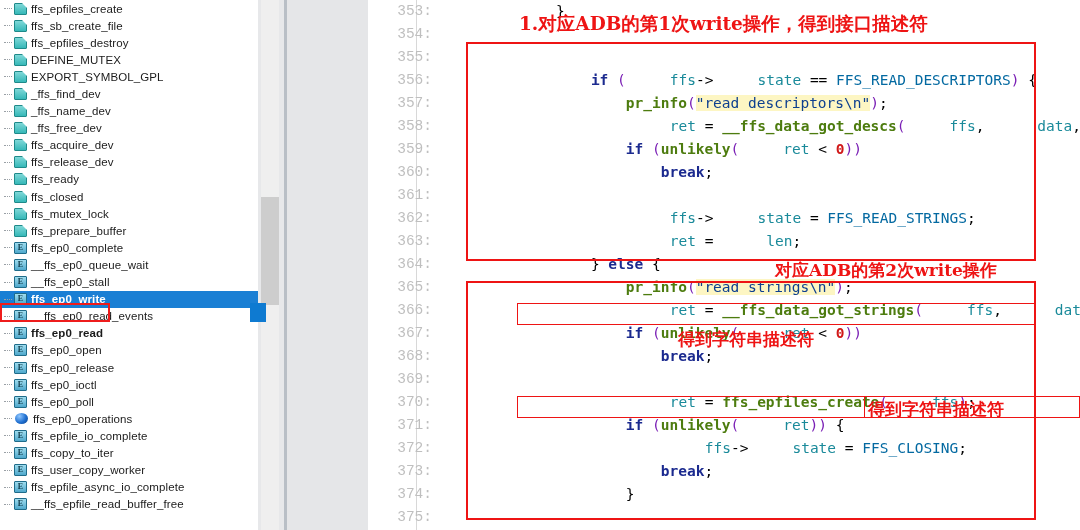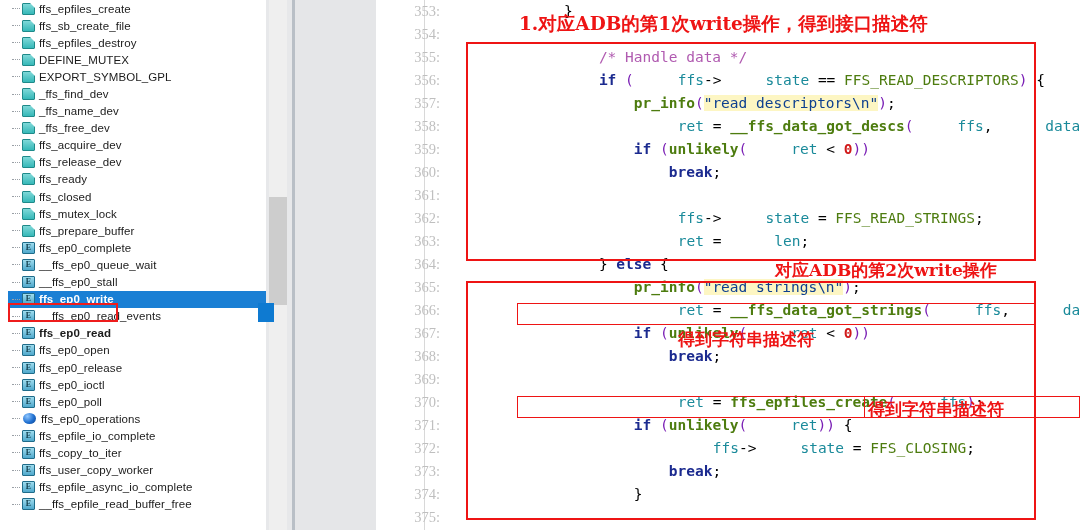--- a/index.html
+++ b/index.html
@@ -3,21 +3,21 @@
 <meta charset="utf-8">
 <style>
   html,body{margin:0;padding:0;}
   body{
     width:1080px;height:530px;
     background:#ffffff;
     font-family:"Liberation Sans", sans-serif;
     overflow:hidden;
     position:relative;
   }
-  #app{position:absolute;inset:0;display:flex;padding-left:8px;}
+  #app{position:absolute;inset:0;display:flex;}
 
   
   #outline{
     position:relative;
     width:258px;height:530px;
     background:#ffffff;
     overflow:hidden;
     flex:0 0 258px;
   }
   .tree-list{list-style:none;margin:0;padding:0;position:relative;}
@@ -112,36 +112,36 @@
 
   
   #code-col{
     position:relative;flex:1 1 auto;height:530px;background:#ffffff;
   }
   .code-rows{position:absolute;left:0;top:0;right:0;}
   .crow{height:23px;position:relative;}
   .lnum{
     position:absolute;left:0;top:0;width:64px;
     text-align:right;
-    font-family:Liberation Serif, serif;
+    font-family:Liberation Mono, monospace;
     font-size:14.5px;line-height:23px;
     color:#bfbfbf;
   }
   .ctext{
     position:absolute;left:153px;top:0;
     font-family:"DejaVu Sans Mono", monospace;
     font-size:14.5px;line-height:23px;
     white-space:pre;
     color:#000000;
   }
   
   .kw{color:#1b2a8f;font-weight:bold;}
   .fn{color:#4d7c0f;font-weight:bold;}
   .cmt{color:#b05ab0;}
-  .mac{color:#4d7c0f;}
+  .mac{color:#0369a1;}
   .var{color:#1a8a9a;margin-left:44px;}
   .num{color:#d11a1a;font-weight:bold;}
   .op{color:#7a1fb5;}
   .pl{color:#000000;}
   .str{color:#0d3f8f;background:#fdf6c3;}
 
   
   .vguide{
     position:absolute;width:1px;background:#d8d8d8;
   }
@@ -335,21 +335,21 @@
         <div class="crow">
           <div class="lnum">353:</div>
           <div class="ctext"><span class="pl"> </span><span class="pl"> </span><span class="pl"> </span><span class="pl"> </span><span class="pl">}</span></div>
         </div>
         <div class="crow">
           <div class="lnum">354:</div>
           <div class="ctext"></div>
         </div>
         <div class="crow">
           <div class="lnum">355:</div>
-          <div class="ctext"><span class="pl"> </span><span class="pl"> </span><span class="pl"> </span><span class="pl"> </span><span class="pl"> </span><span class="pl"> </span><span class="pl"> </span><span class="pl"> </span><span class="cmt">/* Handle data */</span></div>
+          <div class="ctext"><span class="pl"> </span><span class="pl"> </span><span class="pl"> </span><span class="pl"> </span><span class="pl"> </span><span class="pl"> </span><span class="pl"> </span><span class="pl"> </span></div>
         </div>
         <div class="crow">
           <div class="lnum">356:</div>
           <div class="ctext"><span class="pl"> </span><span class="pl"> </span><span class="pl"> </span><span class="pl"> </span><span class="pl"> </span><span class="pl"> </span><span class="pl"> </span><span class="pl"> </span><span class="kw">if</span><span class="pl"> </span><span class="op">(</span><span class="var">ffs</span><span class="pl">-</span><span class="pl">&gt;</span><span class="var">state</span><span class="pl"> </span><span class="pl">=</span><span class="pl">=</span><span class="pl"> </span><span class="mac">FFS_READ_DESCRIPTORS</span><span class="op">)</span><span class="pl"> </span><span class="pl">{</span></div>
         </div>
         <div class="crow">
           <div class="lnum">357:</div>
           <div class="ctext"><span class="pl"> </span><span class="pl"> </span><span class="pl"> </span><span class="pl"> </span><span class="pl"> </span><span class="pl"> </span><span class="pl"> </span><span class="pl"> </span><span class="pl"> </span><span class="pl"> </span><span class="pl"> </span><span class="pl"> </span><span class="fn">pr_info</span><span class="op">(</span><span class="str">"read descriptors\n"</span><span class="op">)</span><span class="pl">;</span></div>
         </div>
         <div class="crow">

